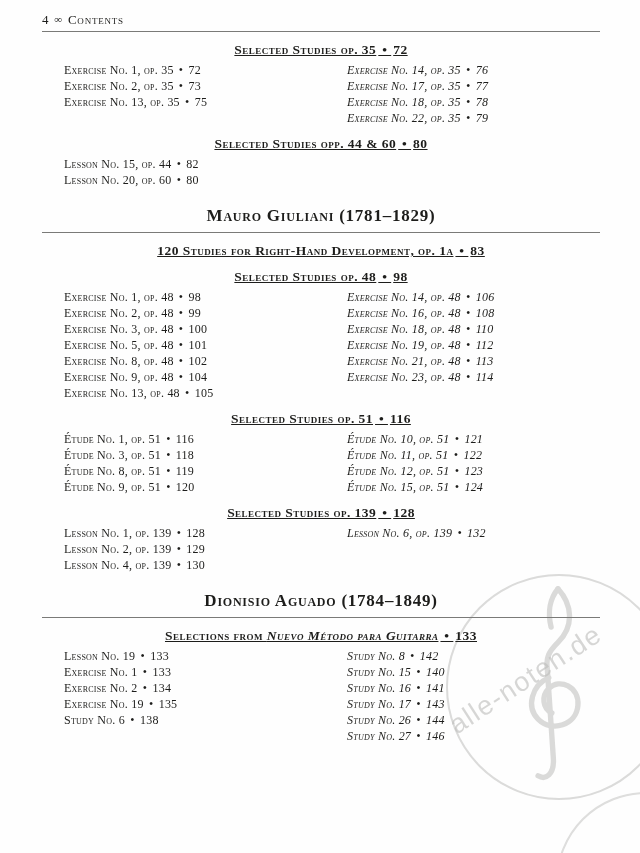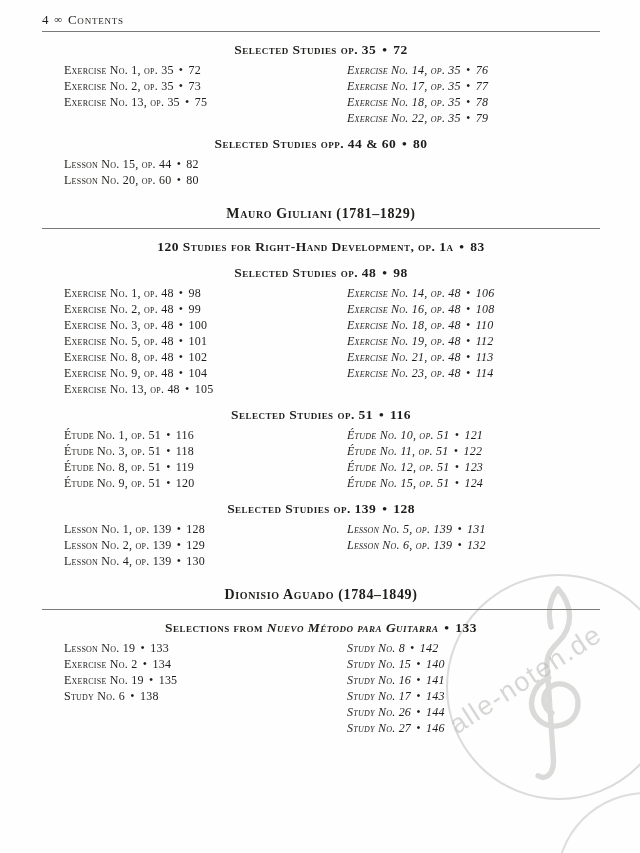--- a/index.html
+++ b/index.html
@@ -14,27 +14,27 @@
     color:var(--ink,#1d1d1b);
   }
   .content { position:relative; z-index:1; padding:12px 40px 0 42px; }
 
   .header-row { display:flex; align-items:baseline; gap:5px;
     font-variant:small-caps; font-size:13px; letter-spacing:0.06em; }
   .header-row .orn { font-size:11px; position:relative; top:-1px; color:var(--ink,#1d1d1b); }
   .header-rule { border-top:1px solid var(--rule,#7a7a78); margin-top:3px; }
 
   .sec-head { text-align:center; font-variant:small-caps; font-weight:bold;
-    font-size:13.5px; letter-spacing:0.035em; margin:10px 0 4px 0; }
+    font-size:13.5px; letter-spacing:0.035em; margin:10px 0 4px 0;text-decoration:underline; }
   .sec-head .ital { font-style:italic;margin-top:8px; }
   .sec-head .pg { font-weight:bold; }
 
   .composer-block { margin-top:18px; }
   .composer { text-align:center; font-variant:small-caps; font-weight:bold;
-    font-size:14px; letter-spacing:0.045em; }
+    font-size:17px; letter-spacing:0.045em; }
   .composer-rule { border-top:1px solid var(--rule,#7a7a78); margin-top:6px; }
 
   .cols { display:flex; }
   .col-left  { width:50%; padding-left:22px; }
   .col-right { flex:1; padding-left:26px;font-style:italic; }
   .entry { font-variant:small-caps; font-size:12px; line-height:16px;
     letter-spacing:0.02em; white-space:nowrap; }
   .bullet { padding:0 2px; }
 
   
@@ -139,32 +139,32 @@
           </div>
         </div>
         <h3 class="sec-head"><span>Selected Studies op. 139</span><span class="bullet"> • </span><span class="pg">128</span></h3>
         <div class="cols">
           <div class="col-left">
             <div class="entry"><span class="lbl">Lesson No. 1, op. 139</span><span class="bullet"> • </span><span class="pg">128</span></div>
             <div class="entry"><span class="lbl">Lesson No. 2, op. 139</span><span class="bullet"> • </span><span class="pg">129</span></div>
             <div class="entry"><span class="lbl">Lesson No. 4, op. 139</span><span class="bullet"> • </span><span class="pg">130</span></div>
           </div>
           <div class="col-right">
-            <div class="entry"><span class="lbl">Lesson No. 5, op. 139</span><span class="bullet"> • </span><span class="pg">131</span></div>
             <div class="entry"><span class="lbl">Lesson No. 6, op. 139</span><span class="bullet"> • </span><span class="pg">132</span></div>
           </div>
         </div>
         <div class="composer-block">
           <h2 class="composer">Dionisio Aguado (1784–1849)</h2>
           <div class="composer-rule"></div>
         </div>
         <h3 class="sec-head"><span>Selections from </span><em class="ital">Nuevo Método para Guitarra</em><span class="bullet"> • </span><span class="pg">133</span></h3>
         <div class="cols">
           <div class="col-left">
             <div class="entry"><span class="lbl">Lesson No. 19</span><span class="bullet"> • </span><span class="pg">133</span></div>
+            <div class="entry"><span class="lbl">Exercise No. 1</span><span class="bullet"> • </span><span class="pg">133</span></div>
             <div class="entry"><span class="lbl">Exercise No. 2</span><span class="bullet"> • </span><span class="pg">134</span></div>
             <div class="entry"><span class="lbl">Exercise No. 19</span><span class="bullet"> • </span><span class="pg">135</span></div>
             <div class="entry"><span class="lbl">Study No. 6</span><span class="bullet"> • </span><span class="pg">138</span></div>
           </div>
           <div class="col-right">
             <div class="entry"><span class="lbl">Study No. 8</span><span class="bullet"> • </span><span class="pg">142</span></div>
             <div class="entry"><span class="lbl">Study No. 15</span><span class="bullet"> • </span><span class="pg">140</span></div>
             <div class="entry"><span class="lbl">Study No. 16</span><span class="bullet"> • </span><span class="pg">141</span></div>
             <div class="entry"><span class="lbl">Study No. 17</span><span class="bullet"> • </span><span class="pg">143</span></div>
             <div class="entry"><span class="lbl">Study No. 26</span><span class="bullet"> • </span><span class="pg">144</span></div>

